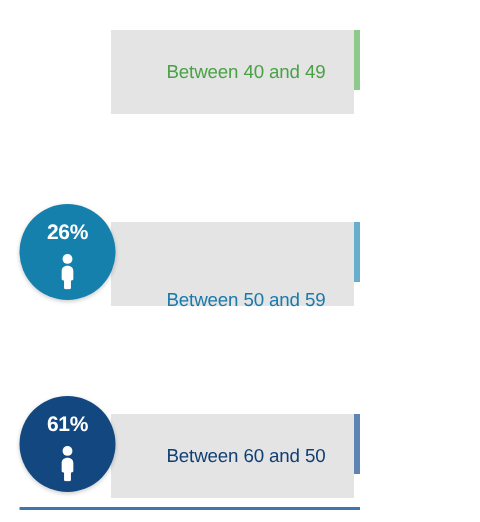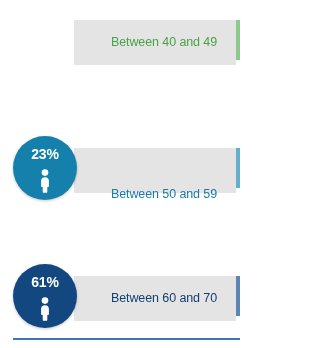--- a/index.html
+++ b/index.html
@@ -33,21 +33,21 @@
   .stat-row.row-0 { top: 8px; }
   .stat-row.row-1 { top: 136px; }
   .stat-row.row-2 { top: 264px; }
 
   
   .label-bar {
     position: absolute;
     left: 74px;
     top: 12px;
     width: 162px;
-    height: 45px;
+    height: 56px;
     background: #e4e4e4;
     box-sizing: border-box;
     display: flex;
     align-items: center;
     justify-content: center;
   }
   .label-bar-accent {
     position: absolute;
     left: 236px;
     top: 12px;
@@ -120,33 +120,33 @@
     </div>
     <div class="label-bar-accent" style="background: rgb(140, 201, 138);"></div>
   </div>
 
   <div class="stat-row row-1">
     <div class="label-bar">
       <span class="label-text" style="color: rgb(26, 122, 171); margin-top: 48px;">Between 50 and 59</span>
     </div>
     <div class="label-bar-accent" style="background: rgb(102, 174, 204);"></div>
     <div class="pct-circle" style="background: rgb(22, 128, 173);">
-      <span class="pct-value">23%</span>
+      <span class="pct-value">26%</span>
       <span class="person-icon">
         <svg width="14" height="24" viewBox="0 0 14 24" aria-hidden="true">
           <circle cx="7" cy="3.6" r="3.3" fill="#ffffff"></circle>
           <path d="M7 8.2c-2.5 0-3.9 1.5-3.9 3.6v5.1c0 .7.5 1.1 1.1 1.1h.5v4.8c0 .6.4 1 1 1h2.6c.6 0 1-.4 1-1V18h.5c.6 0 1.1-.4 1.1-1.1v-5.1c0-2.1-1.4-3.6-3.9-3.6z" fill="#ffffff"></path>
         </svg>
       </span>
     </div>
   </div>
 
   <div class="stat-row row-2">
     <div class="label-bar">
-      <span class="label-text" style="color: rgb(18, 63, 115);">Between 60 and 70</span>
+      <span class="label-text" style="color: rgb(18, 63, 115);">Between 60 and 50</span>
     </div>
     <div class="label-bar-accent" style="background: rgb(93, 132, 179);"></div>
     <div class="pct-circle" style="background: rgb(18, 72, 127);">
       <span class="pct-value">61%</span>
       <span class="person-icon">
         <svg width="14" height="24" viewBox="0 0 14 24" aria-hidden="true">
           <circle cx="7" cy="3.6" r="3.3" fill="#ffffff"></circle>
           <path d="M7 8.2c-2.5 0-3.9 1.5-3.9 3.6v5.1c0 .7.5 1.1 1.1 1.1h.5v4.8c0 .6.4 1 1 1h2.6c.6 0 1-.4 1-1V18h.5c.6 0 1.1-.4 1.1-1.1v-5.1c0-2.1-1.4-3.6-3.9-3.6z" fill="#ffffff"></path>
         </svg>
       </span>

